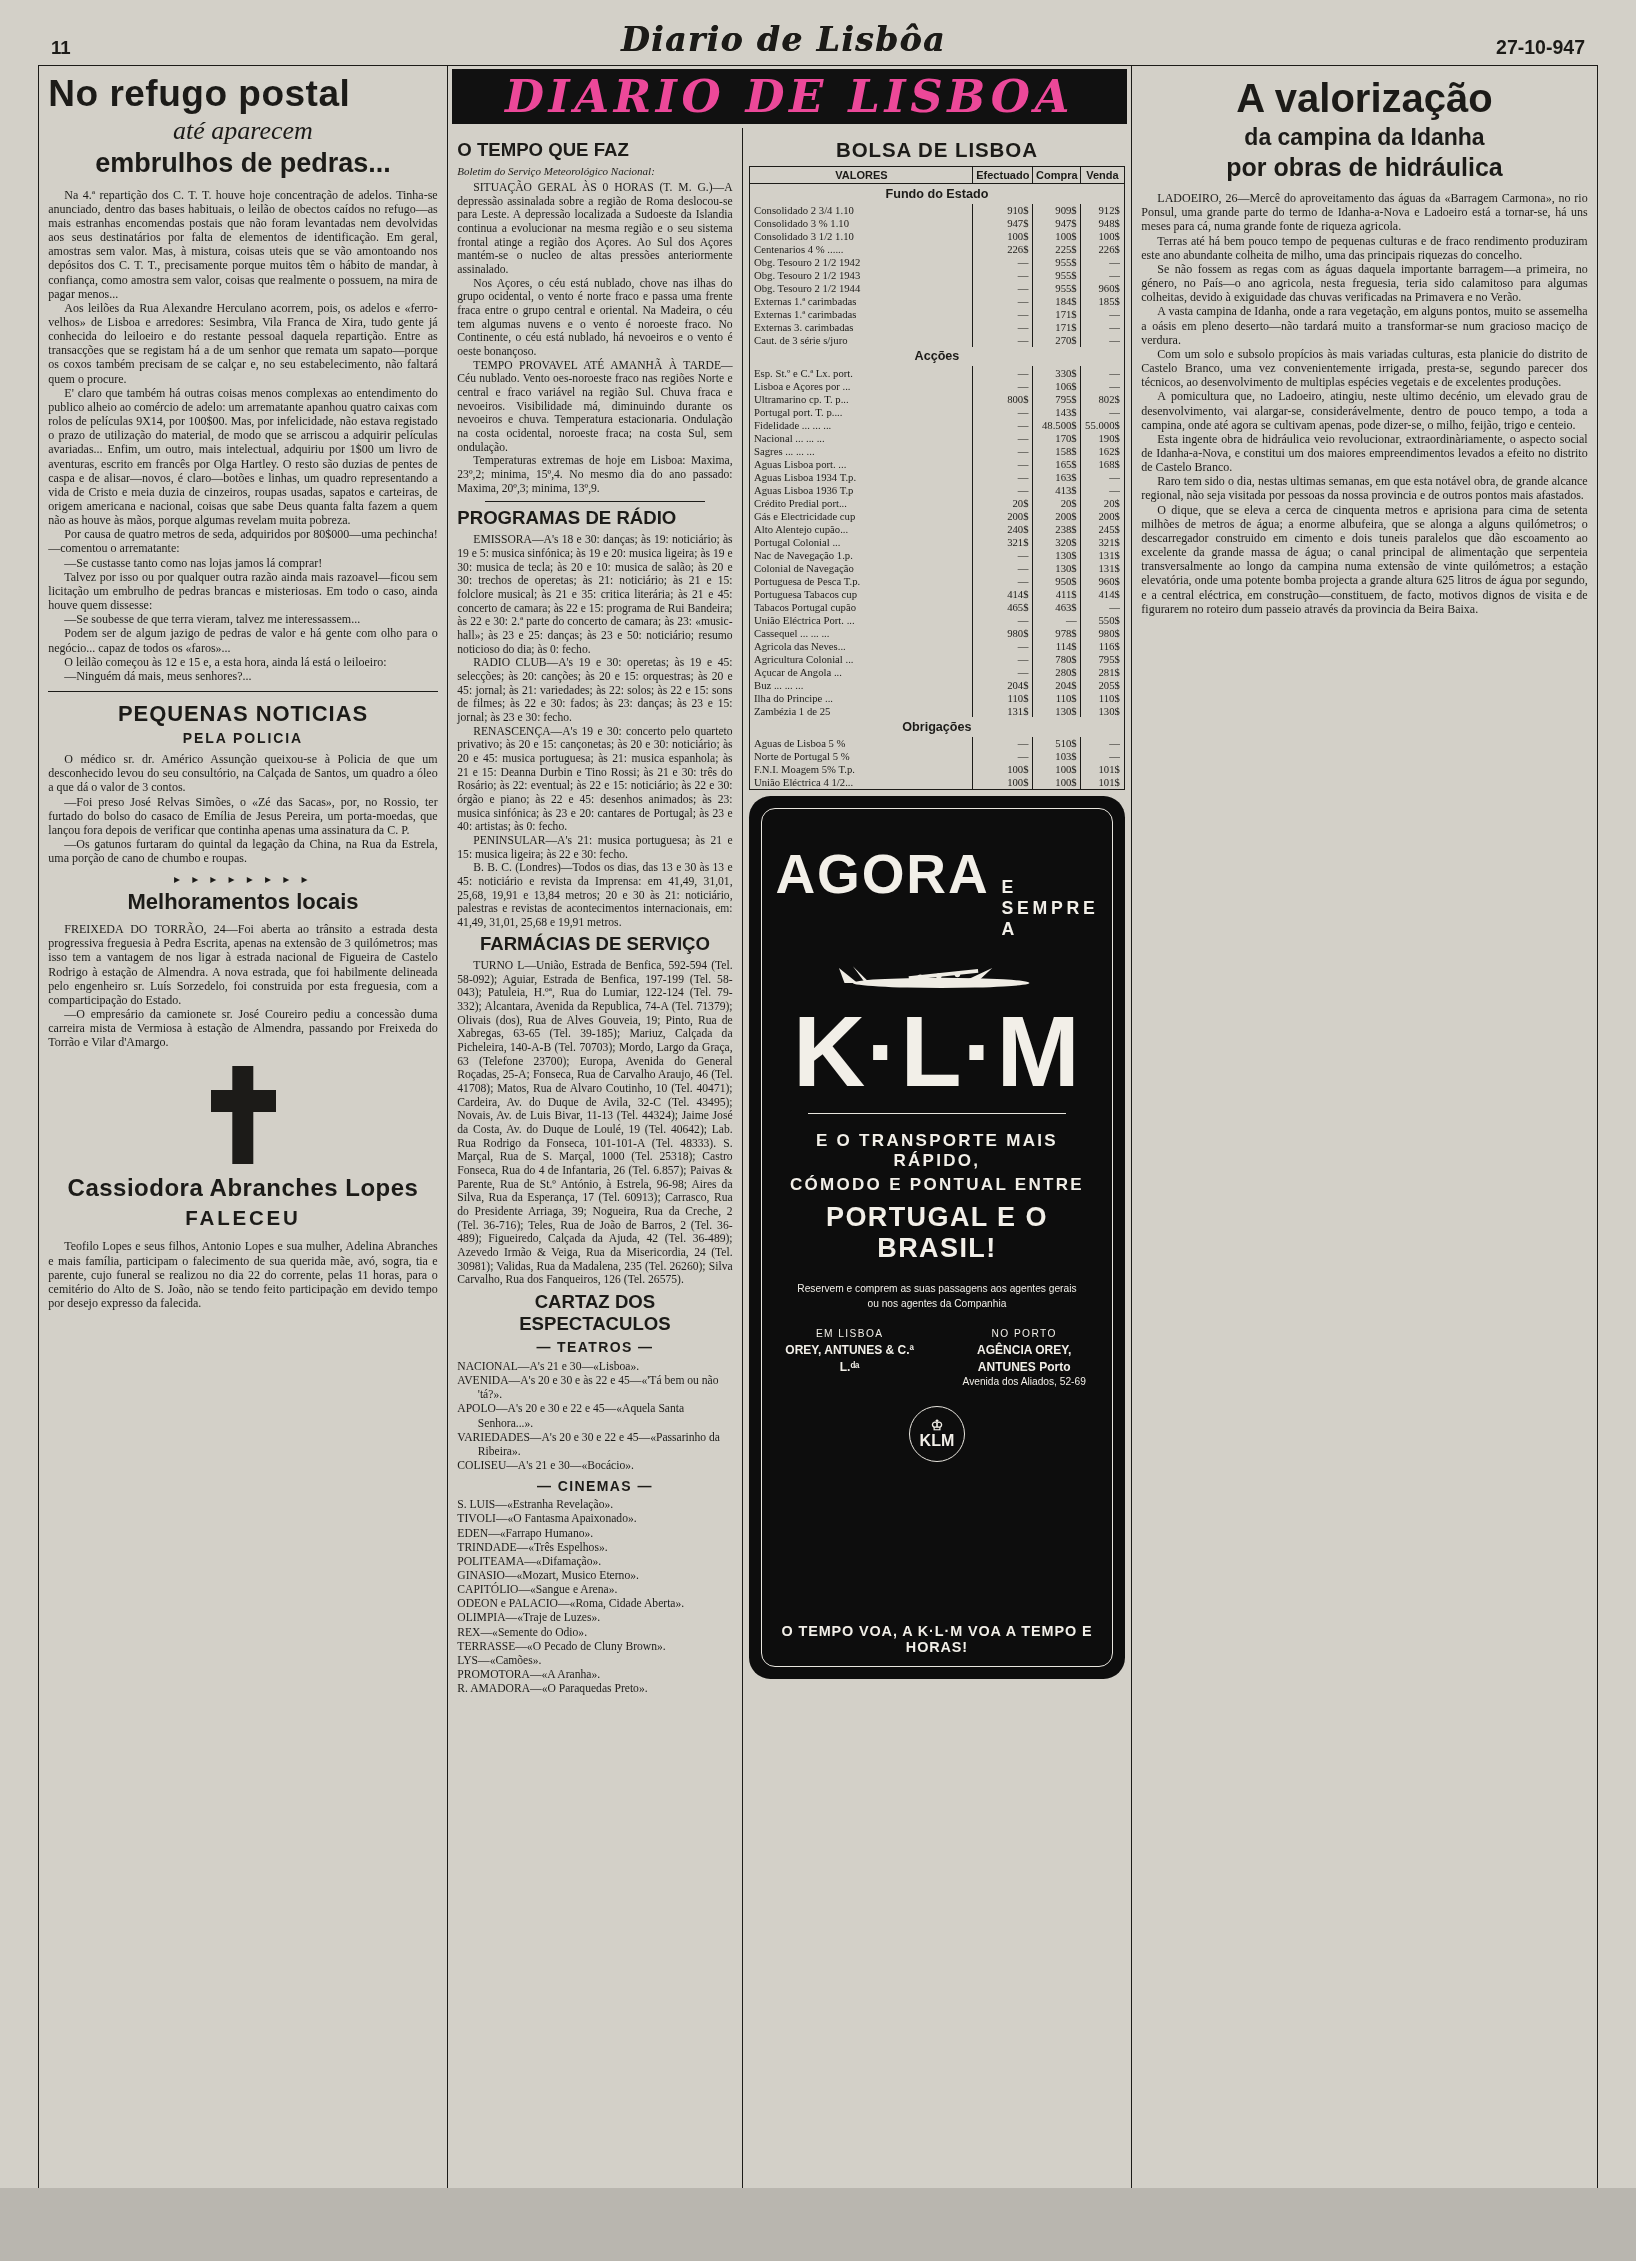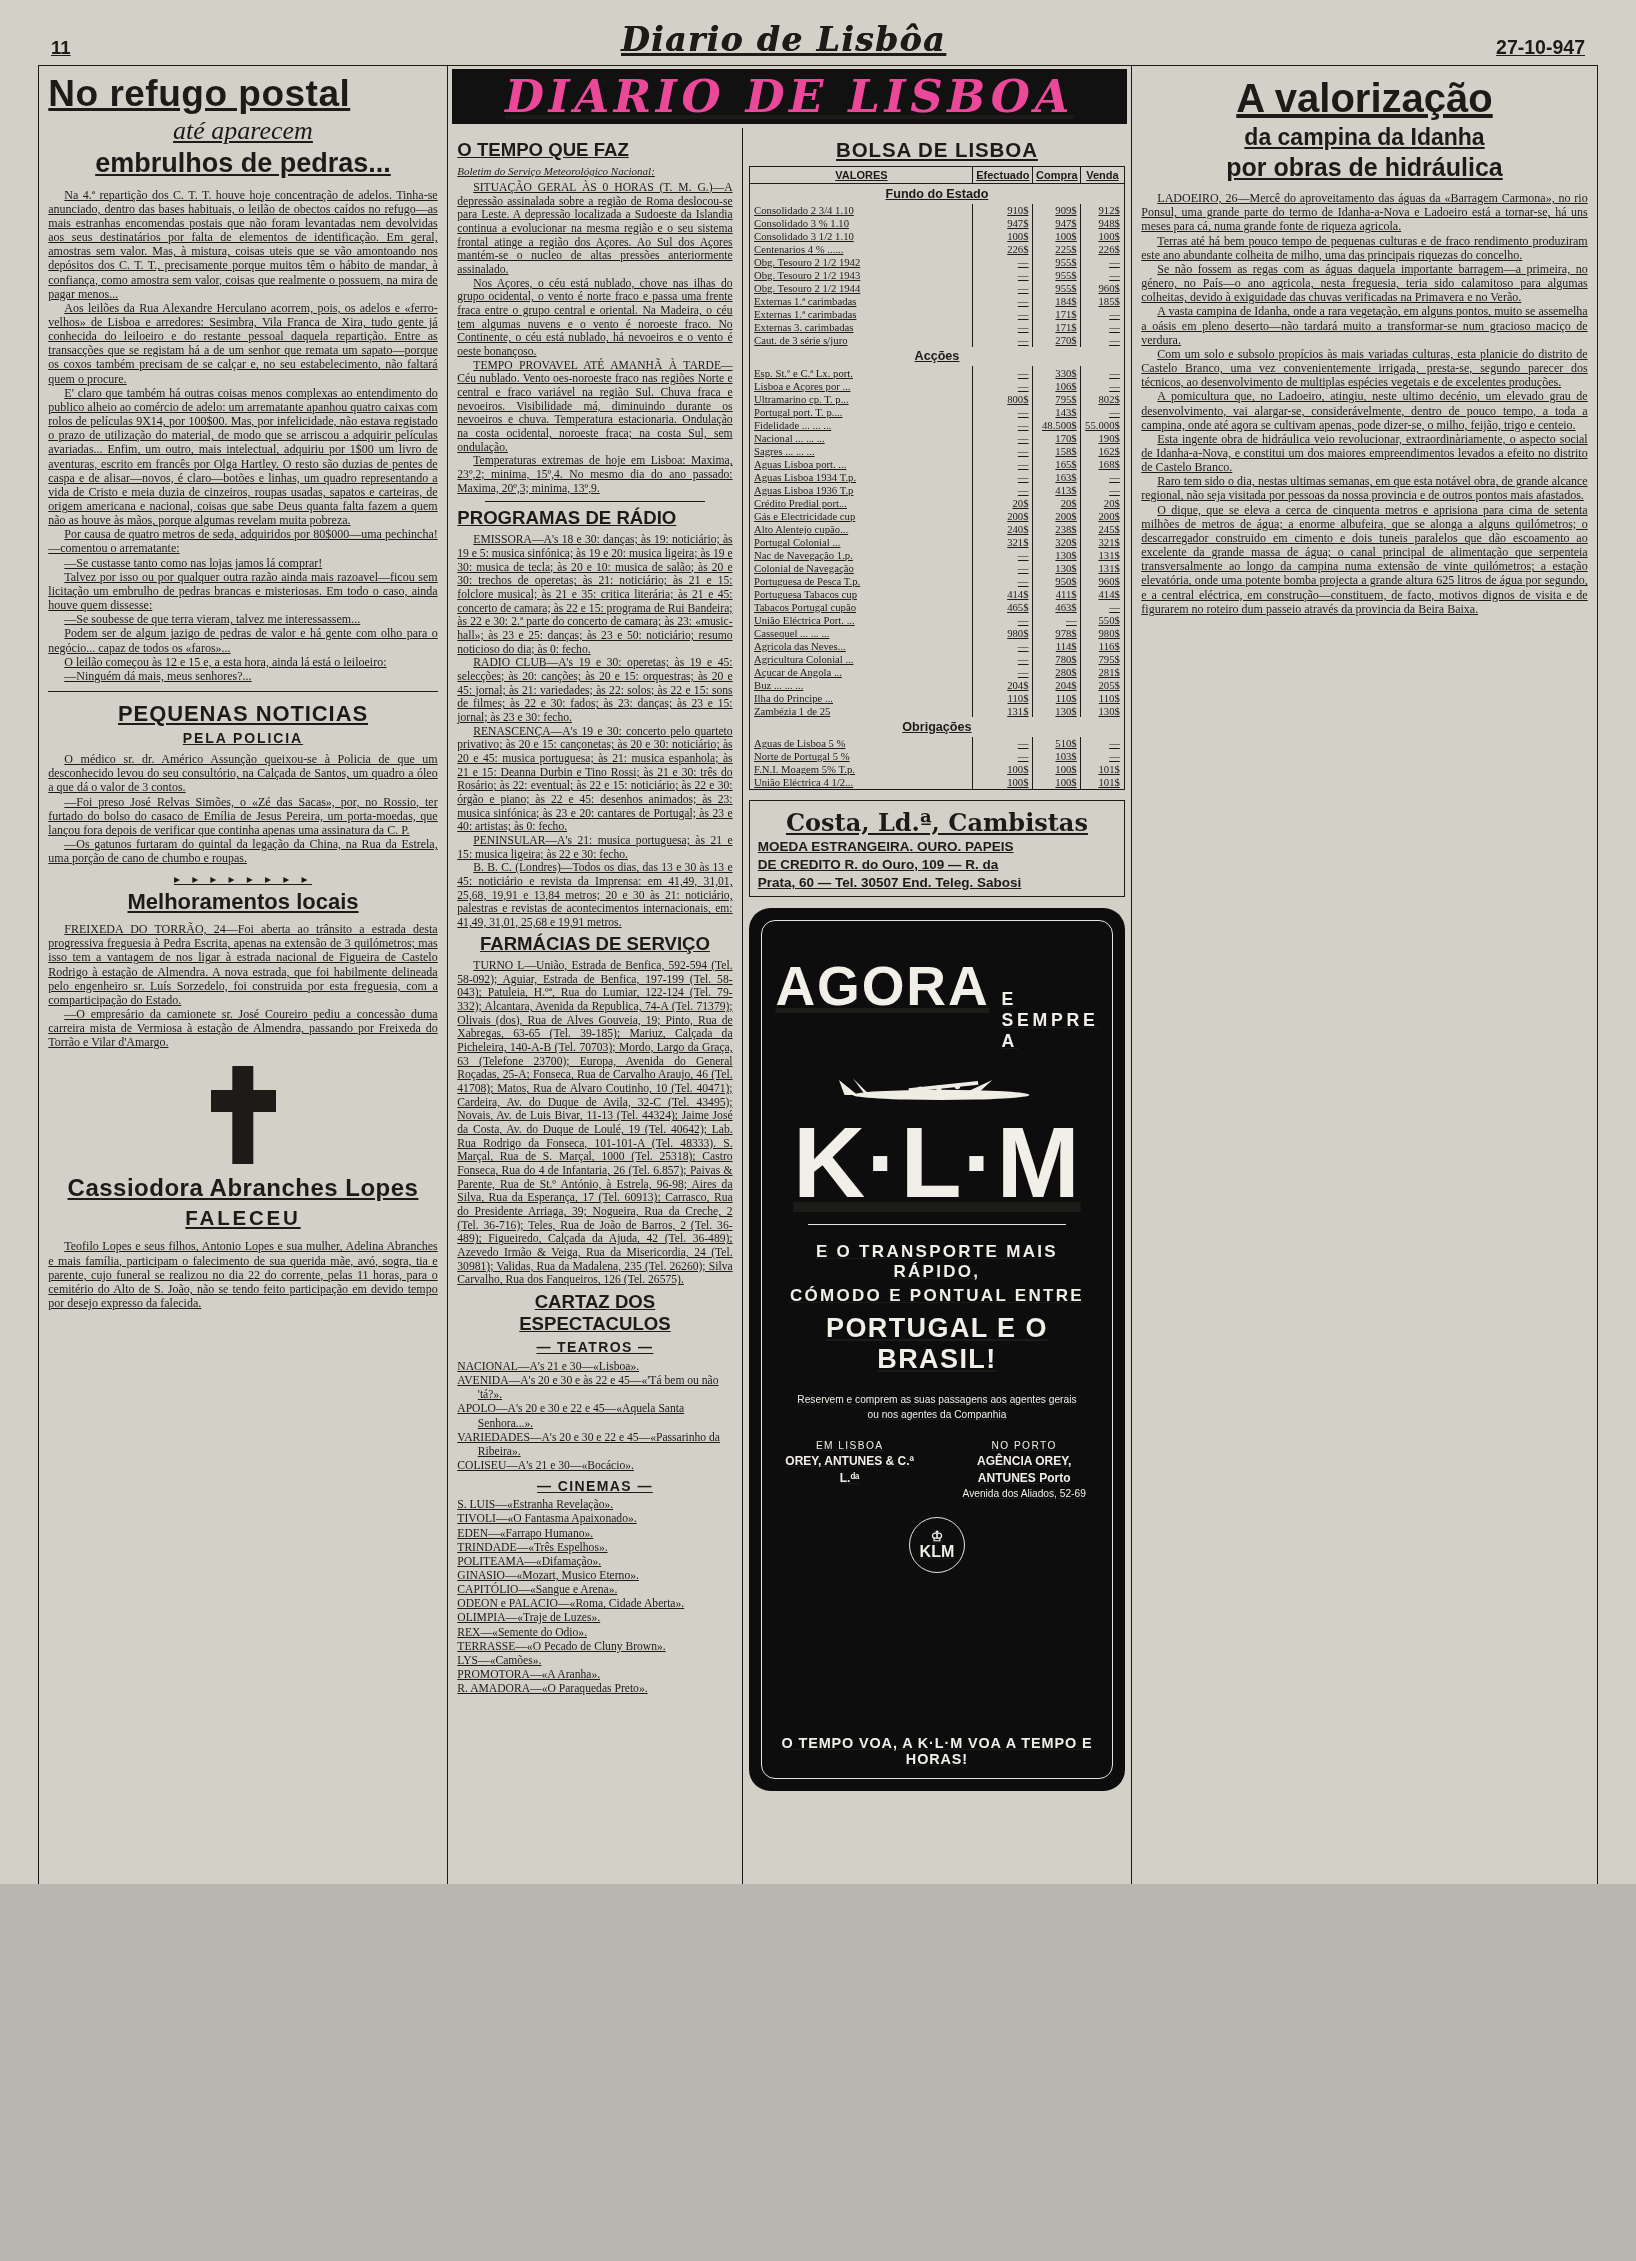--- a/index.html
+++ b/index.html
@@ -1,22 +1,21 @@
 <!DOCTYPE html>
 <html style="font-size:7.4px"><head>
 <meta charset="utf-8">
 <style>
   * { margin:0; padding:0; box-sizing:border-box; }
   html,body { background:#b9b6af; }
   .page {
-    position:relative; width:1636px; height:1884px;
+    position:relative; width:1636px; height:2188px;
     background:#d3d0c8; color:#1c1b18;
     font-family:"Liberation Serif","DejaVu Serif",serif;
     overflow:hidden;
-    text-decoration:underline;
   }
   
   .page-header {
     display:flex; align-items:flex-end; justify-content:space-between;
     padding:16px 51px 5.6px 51px; height:65px;
   }
   .page-num { font-family:"Liberation Sans",sans-serif; font-weight:bold; font-size:18.6px; }
   .masthead {
     font-family:"DejaVu Serif",serif; font-style:italic; font-weight:bold;
     font-size:33px; letter-spacing:1.4px; text-shadow:0.5px 0 0 #1c1b18;
@@ -511,26 +510,20 @@
                 </tr>
                 <tr>
                   <td class="name">União Eléctrica 4 1/2...</td>
                   <td class="num">100$</td>
                   <td class="num">100$</td>
                   <td class="num">101$</td>
                 </tr>
               </tbody>
           </table>
 
-          <div class="costa">
-            <div class="costa-title">Costa, Ld.ª, Cambistas</div>
-            <div class="costa-line">MOEDA ESTRANGEIRA. OURO. PAPEIS</div>
-            <div class="costa-line">DE CREDITO R. do Ouro, 109 — R. da</div>
-            <div class="costa-line">Prata, 60 — Tel. 30507 End. Teleg. Sabosi</div>
-          </div>
 
           <div class="klm">
             <div class="klm-inner">
               <div class="klm-agora-row">
                 <span class="klm-agora">AGORA</span>
                 <span class="klm-esempre">E SEMPRE A</span>
               </div>
               <svg class="klm-plane" width="223" height="42" viewBox="0 0 480 90">
                 <ellipse cx="250" cy="62" rx="190" ry="11" fill="#efece4"></ellipse>
                 <polygon points="70,62 30,30 42,62" fill="#efece4"></polygon>

